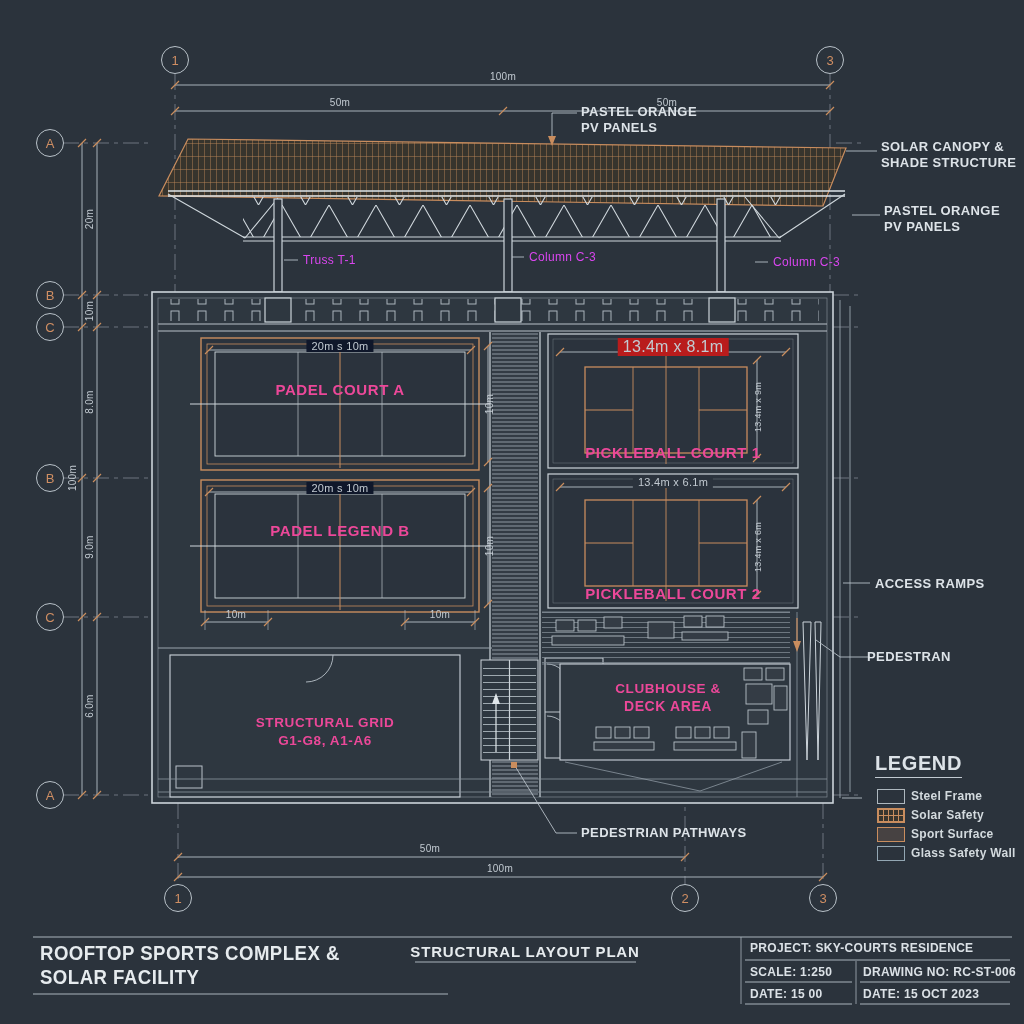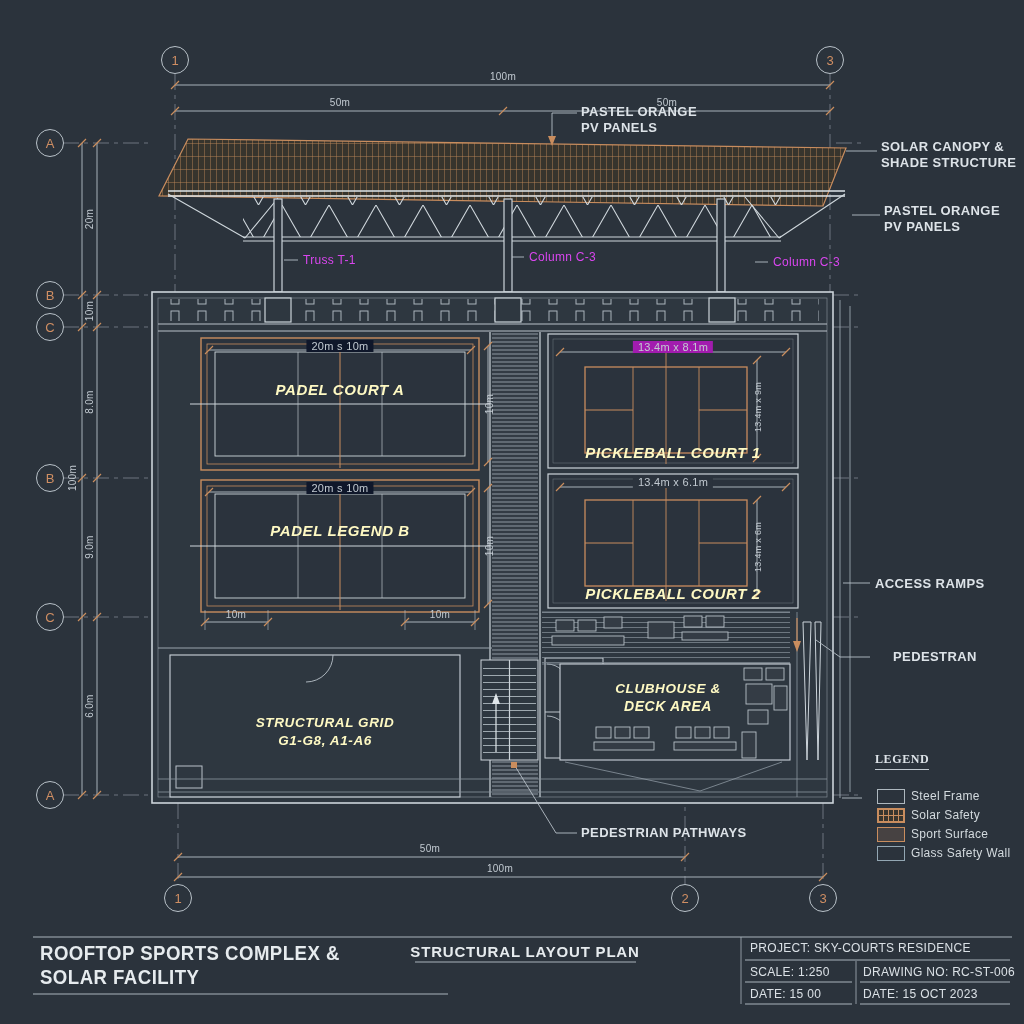--- a/index.html
+++ b/index.html
@@ -2,41 +2,41 @@
 <html><head>
 <meta charset="utf-8">
 <style>
   html,body{margin:0;padding:0;background:#1f262d;}
   .stage{position:relative;width:1024px;height:1024px;background:#2b333c;overflow:hidden;
          font-family:"Liberation Sans",sans-serif;}
   .abs{position:absolute;}
   .lbl{position:absolute;color:#dde3e8;font-weight:700;letter-spacing:.4px;white-space:nowrap;font-size:13px;}
   .lbl2{position:absolute;color:#d946ef;font-weight:400;letter-spacing:.3px;white-space:nowrap;font-size:12px;}
   .dim{position:absolute;color:#c2cad1;font-size:10px;font-weight:400;letter-spacing:.3px;white-space:nowrap;}
-  .room{position:absolute;color:#fef9c3;font-weight:700;letter-spacing:.6px;white-space:nowrap;font-size:15px;font-style:italic;}
+  .room{position:absolute;color:#ec4899;font-weight:700;letter-spacing:.6px;white-space:nowrap;font-size:15px;}
   .ctr{transform:translate(-50%,-50%);}
   .rot{transform:translate(-50%,-50%) rotate(-90deg);}
   .bg{background:#0f172a;padding:0 5px;}
   .bubble{position:absolute;width:26px;height:26px;border-radius:50%;border:1.3px solid #b9c2c9;
           color:#cf8e63;display:flex;align-items:center;justify-content:center;font-size:13px;
           transform:translate(-50%,-50%);background:#2b333c;z-index:3;}
-  .legend-title{position:absolute;color:#dde3e8;font-weight:700;font-size:12px;letter-spacing:.6px;
-          border-bottom:1.2px solid #c2cad1;padding-bottom:2px;font-family:Liberation Serif, serif;}
-  .legend-label{position:absolute;color:#d3dade;font-size:12px;font-weight:400;letter-spacing:.3px;}
+  .legend-title{position:absolute;color:#dde3e8;font-weight:700;font-size:20px;letter-spacing:.6px;
+          border-bottom:1.2px solid #c2cad1;padding-bottom:2px;}
+  .legend-label{position:absolute;color:#d3dade;font-size:12px;font-weight:700;letter-spacing:.3px;}
   .sw{position:absolute;width:26px;height:13px;border:1.3px solid #aeb8bf;background:transparent;}
   .sw-solar{border-color:#c98d5e;background-color:#39352e;
       background-image:repeating-linear-gradient(90deg,#c98d5e 0 1px,transparent 1px 5px),
                        repeating-linear-gradient(0deg,#c98d5e 0 1px,transparent 1px 6px);}
   .sw-sport{border-color:#c98d5e;background:rgba(201,141,94,.18);}
   .sw-glass{border-color:#93a7b3;}
   .tb-title{position:absolute;color:#e6ebee;font-weight:700;font-size:20px;letter-spacing:.5px;
             white-space:nowrap;transform:scaleX(.93);transform-origin:left;}
   .tb-sheet{position:absolute;color:#e6ebee;font-weight:700;font-size:15px;letter-spacing:.8px;
             transform:translate(-50%,-50%);white-space:nowrap;}
-  .tb-cell{position:absolute;color:#dbe1e6;font-weight:400;font-size:12px;letter-spacing:.3px;white-space:nowrap;}
+  .tb-cell{position:absolute;color:#dbe1e6;font-weight:700;font-size:12px;letter-spacing:.3px;white-space:nowrap;}
 </style>
 </head>
 <body>
 
 <div class="stage">
 
 <svg class="abs" width="1024" height="1024" viewBox="0 0 1024 1024" style="left:0;top:0;">
   <defs>
     <pattern id="pv" width="6" height="13" patternUnits="userSpaceOnUse">
       <rect width="6" height="13" fill="#37342d"></rect>
@@ -265,36 +265,36 @@
 <div class="dim rot" style="left:89px;top:706px">6.0m</div>
 <div class="dim ctr" style="left:430px;top:848px">50m</div>
 <div class="dim ctr" style="left:500px;top:868px">100m</div>
 
 <div class="dim ctr bg" style="left:340px;top:346px;font-size:11px">20m s 10m</div>
 <div class="dim rot" style="left:489px;top:404px">10m</div>
 <div class="dim ctr bg" style="left:340px;top:488px;font-size:11px">20m s 10m</div>
 <div class="dim rot" style="left:489px;top:546px">10m</div>
 <div class="dim ctr" style="left:236px;top:614px">10m</div>
 <div class="dim ctr" style="left:440px;top:614px">10m</div>
-<div class="dim ctr bg" style="left:673px;top:347px;font-size:11px;background:#a21caf">13.4m x 8.1m</div>
+<div class="dim ctr bg" style="left:673px;top:347px;font-size:16px;background:#b91c1c">13.4m x 8.1m</div>
 <div class="dim rot" style="left:758px;top:407px;font-size:9px">13.4m x 9m</div>
 <div class="dim ctr bg" style="left:673px;top:482px;font-size:11px;background:#2b333d">13.4m x 6.1m</div>
 <div class="dim rot" style="left:758px;top:547px;font-size:9px">13.4m x 6m</div>
 
 <div class="lbl" style="left:581px;top:104px">PASTEL ORANGE</div>
 <div class="lbl" style="left:581px;top:120px">PV PANELS</div>
 <div class="lbl" style="left:881px;top:139px">SOLAR CANOPY &amp;</div>
 <div class="lbl" style="left:881px;top:155px">SHADE STRUCTURE</div>
 <div class="lbl" style="left:884px;top:203px">PASTEL ORANGE</div>
 <div class="lbl" style="left:884px;top:219px">PV PANELS</div>
 <div class="lbl2" style="left:303px;top:253px">Truss T-1</div>
 <div class="lbl2" style="left:529px;top:250px">Column C-3</div>
 <div class="lbl2" style="left:773px;top:255px">Column C-3</div>
 <div class="lbl" style="left:875px;top:576px">ACCESS RAMPS</div>
-<div class="lbl" style="left:893px;top:649px">PEDESTRAN</div>
+<div class="lbl" style="left:867px;top:649px">PEDESTRAN</div>
 <div class="lbl" style="left:581px;top:825px">PEDESTRIAN PATHWAYS</div>
 
 <div class="room ctr" style="left:340px;top:389px">PADEL COURT A</div>
 <div class="room ctr" style="left:340px;top:530px">PADEL LEGEND B</div>
 <div class="room ctr" style="left:673px;top:452px">PICKLEBALL COURT 1</div>
 <div class="room ctr" style="left:673px;top:593px">PICKLEBALL COURT 2</div>
 <div class="room ctr" style="left:325px;top:722px;font-size:13.5px">STRUCTURAL GRID</div>
 <div class="room ctr" style="left:325px;top:740px;font-size:13.5px">G1-G8, A1-A6</div>
 <div class="room ctr" style="left:668px;top:688px;font-size:13.5px">CLUBHOUSE &amp;</div>
 <div class="room ctr" style="left:668px;top:706px;font-size:14px">DECK AREA</div>

